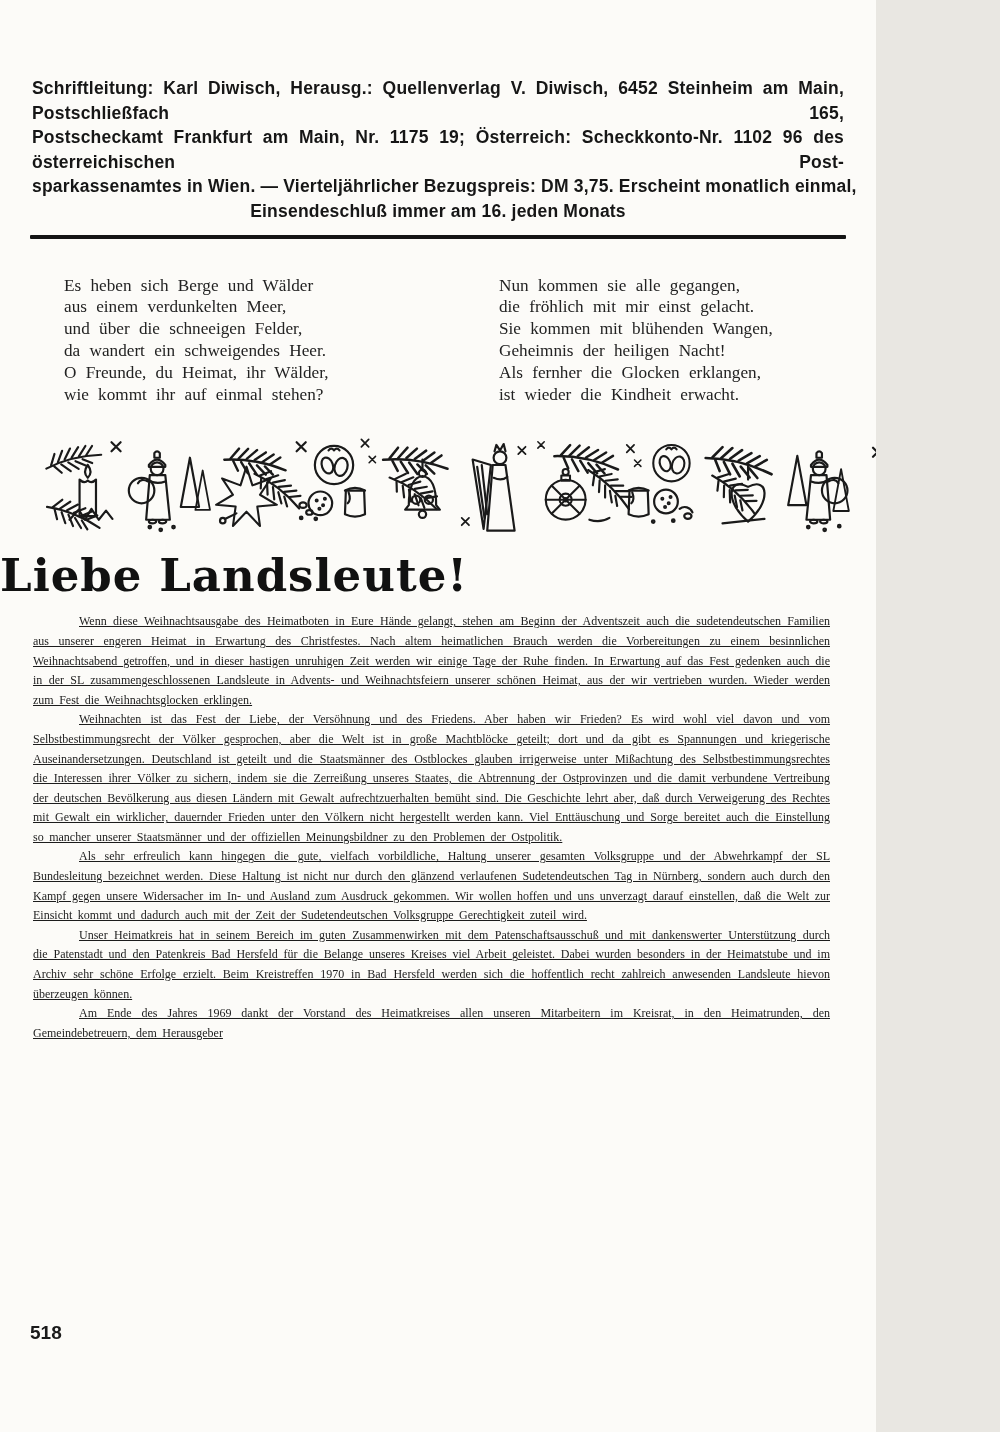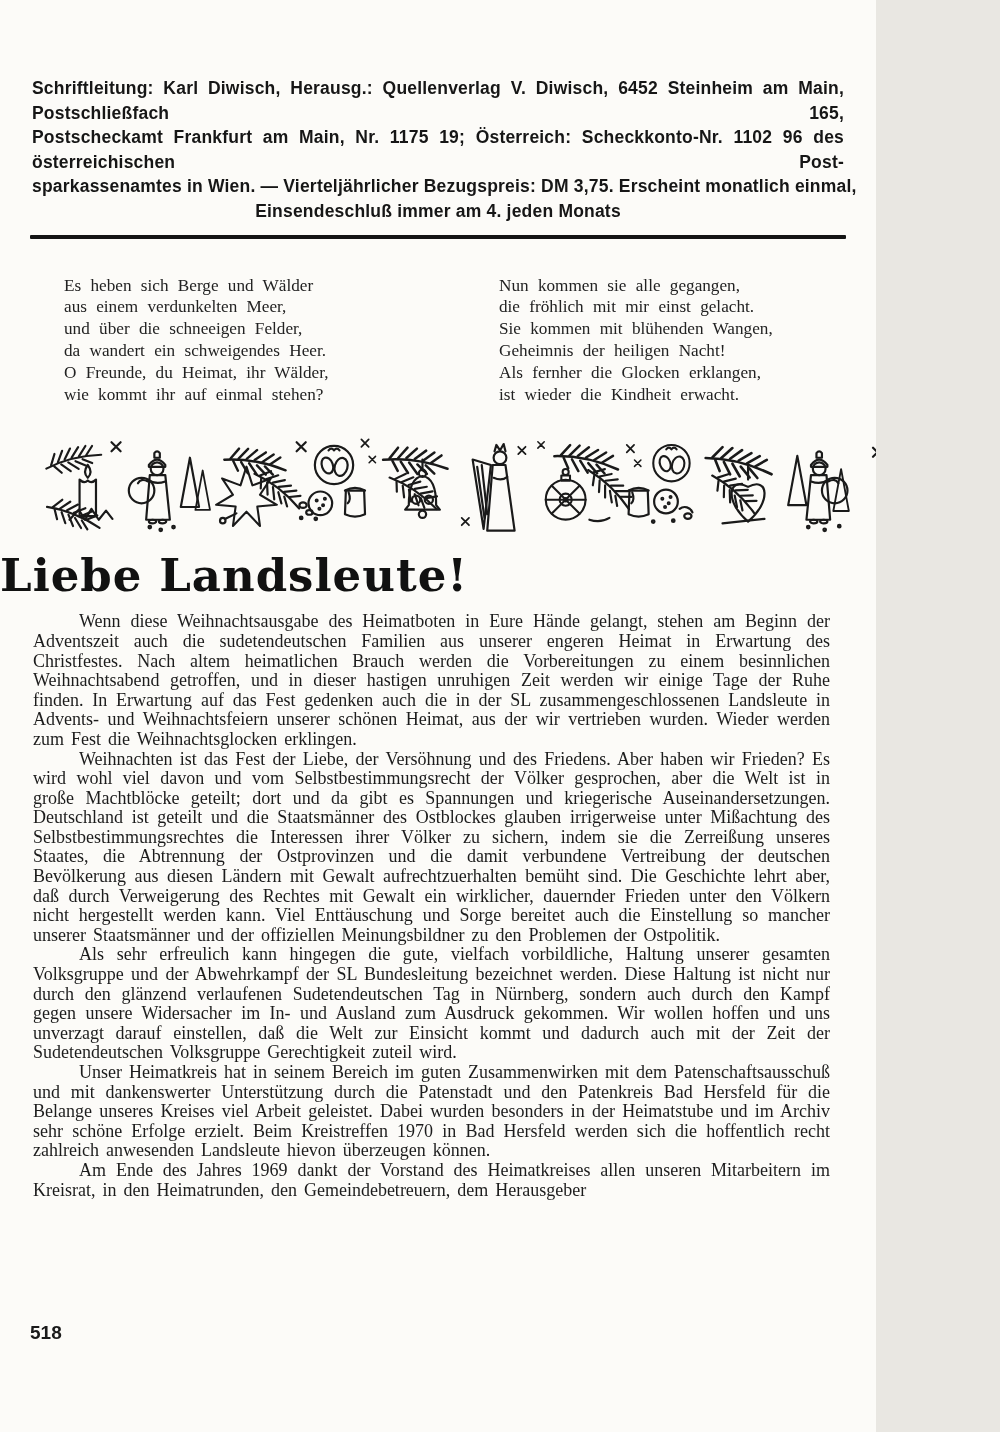--- a/index.html
+++ b/index.html
@@ -64,24 +64,25 @@
     font-family:"DejaVu Serif", serif;
     font-weight:700;
     font-size:45px;
     letter-spacing:1px;
     color:#111;
   }
   
   .article{
     margin:10px 46px 0 33px;
     text-align:justify;
-    font-size:18px;
+    font-size:12px;
     line-height:19.6px;
     word-spacing:2.5px;
     color:#1c1c1c;
+    text-decoration:underline;
   }
   .article p{
     margin:0;
     text-indent:46px;
   }
   
   .pageno{
     position:absolute;
     left:30px;top:1322px;
     font-family:"Liberation Sans", sans-serif;
@@ -92,21 +93,21 @@
 </style>
 </head>
 <body>
 
 <div class="page">
 
   <div class="masthead">
     <div class="mast-line just">Schriftleitung: Karl Diwisch, Herausg.: Quellenverlag V. Diwisch, 6452 Steinheim am Main, Postschließfach 165,</div>
     <div class="mast-line just">Postscheckamt Frankfurt am Main, Nr. 1175 19; Österreich: Scheckkonto-Nr. 1102 96 des österreichischen Post-</div>
     <div class="mast-line center">sparkassenamtes in Wien. — Vierteljährlicher Bezugspreis: DM 3,75. Erscheint monatlich einmal,</div>
-    <div class="mast-line center">Einsendeschluß immer am 4. jeden Monats</div>
+    <div class="mast-line center">Einsendeschluß immer am 16. jeden Monats</div>
   </div>
 
   <div class="rule"></div>
 
   <div class="poem">
     <div class="poem-col left">
       <div>Es heben sich Berge und Wälder</div>
       <div>aus einem verdunkelten Meer,</div>
       <div>und über die schneeigen Felder,</div>
       <div>da wandert ein schweigendes Heer.</div>

